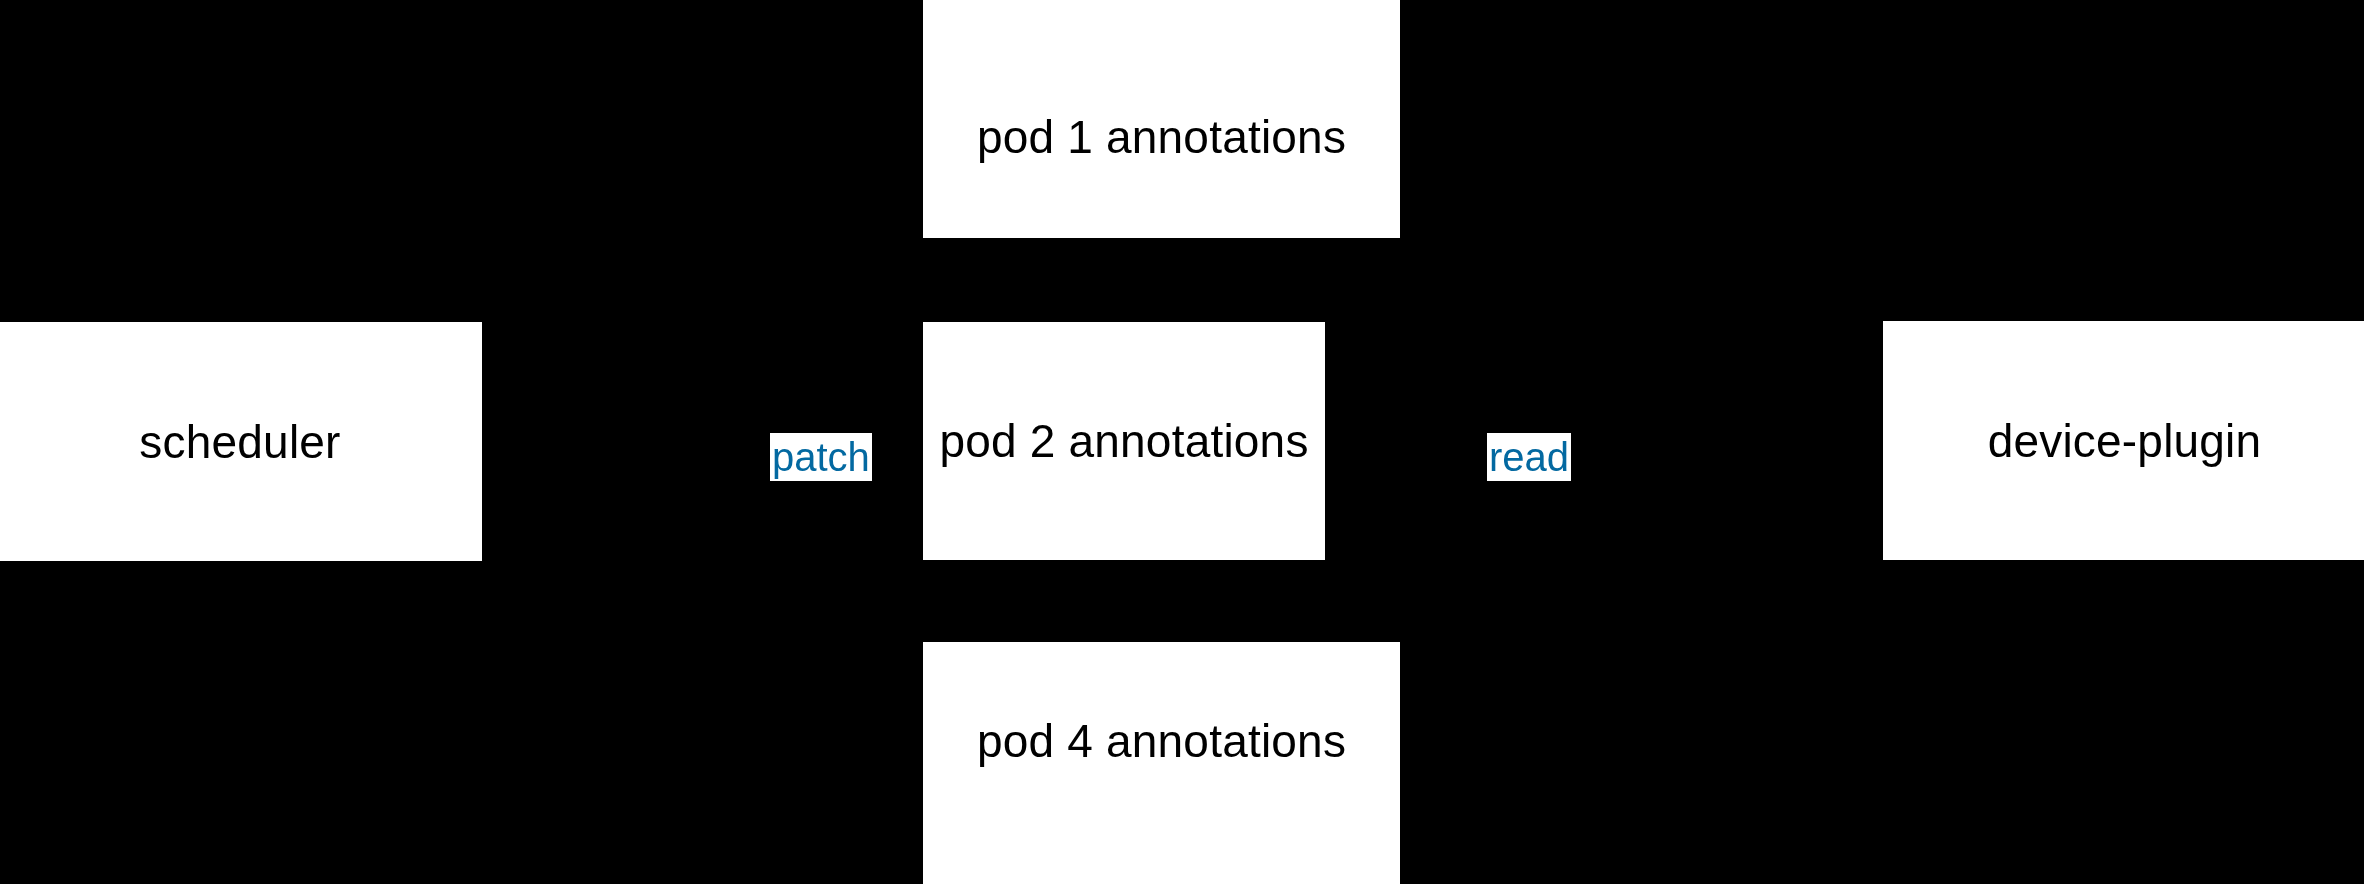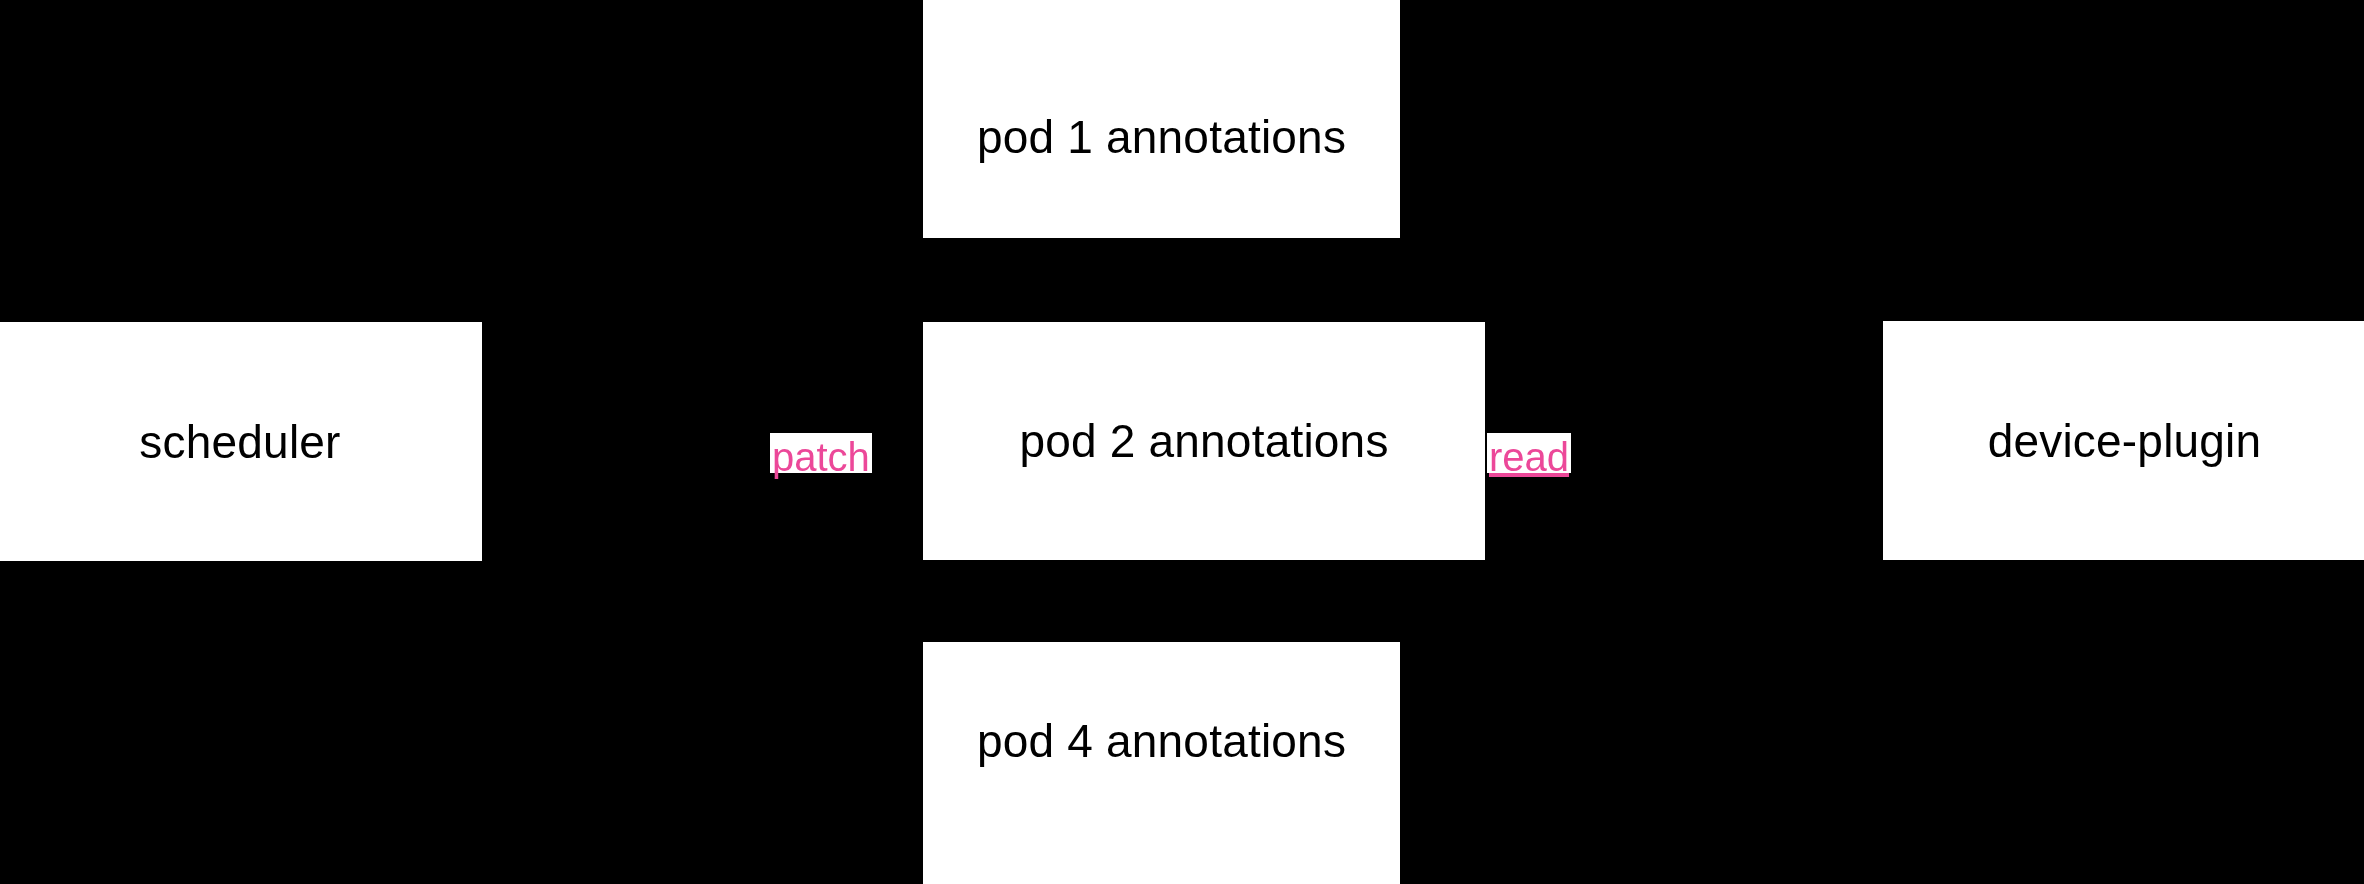--- a/index.html
+++ b/index.html
@@ -47,59 +47,58 @@
     left: 923px;
     top: -82px;
     width: 477px;
     height: 320px;
     align-items: flex-end;
     padding-bottom: 78px;
   }
   #node-pod2 {
     left: 923px;
     top: 322px;
-    width: 562px;
+    width: 402px;
     height: 238px;
   }
   #node-pod3 {
     left: 923px;
     top: 642px;
     width: 477px;
     height: 320px;
     align-items: flex-start;
     padding-top: 76px;
   }
   #node-device-plugin {
     left: 1883px;
     top: 321px;
     width: 483px;
     height: 239px;
   }
   
   .edge-label {
     position: absolute;
     background: #ffffff;
-    color: #ec4899;
+    color: #0369a1;
     font-size: 40px;
     line-height: 48px;
-    height: 40px;
+    height: 48px;
     white-space: nowrap;
     box-sizing: border-box;
     padding: 0 2px;
     display: block;
     text-align: center;
   }
   #edge-label-patch {
     left: 770px;
     top: 433px;
   }
   #edge-label-read {
     left: 1487px;
     top: 433px;
-    text-decoration: underline;
   }
   
   .connector {
     position: absolute;
     background: #000000;
     height: 2px;
   }
 </style>
 </head>
 <body>

